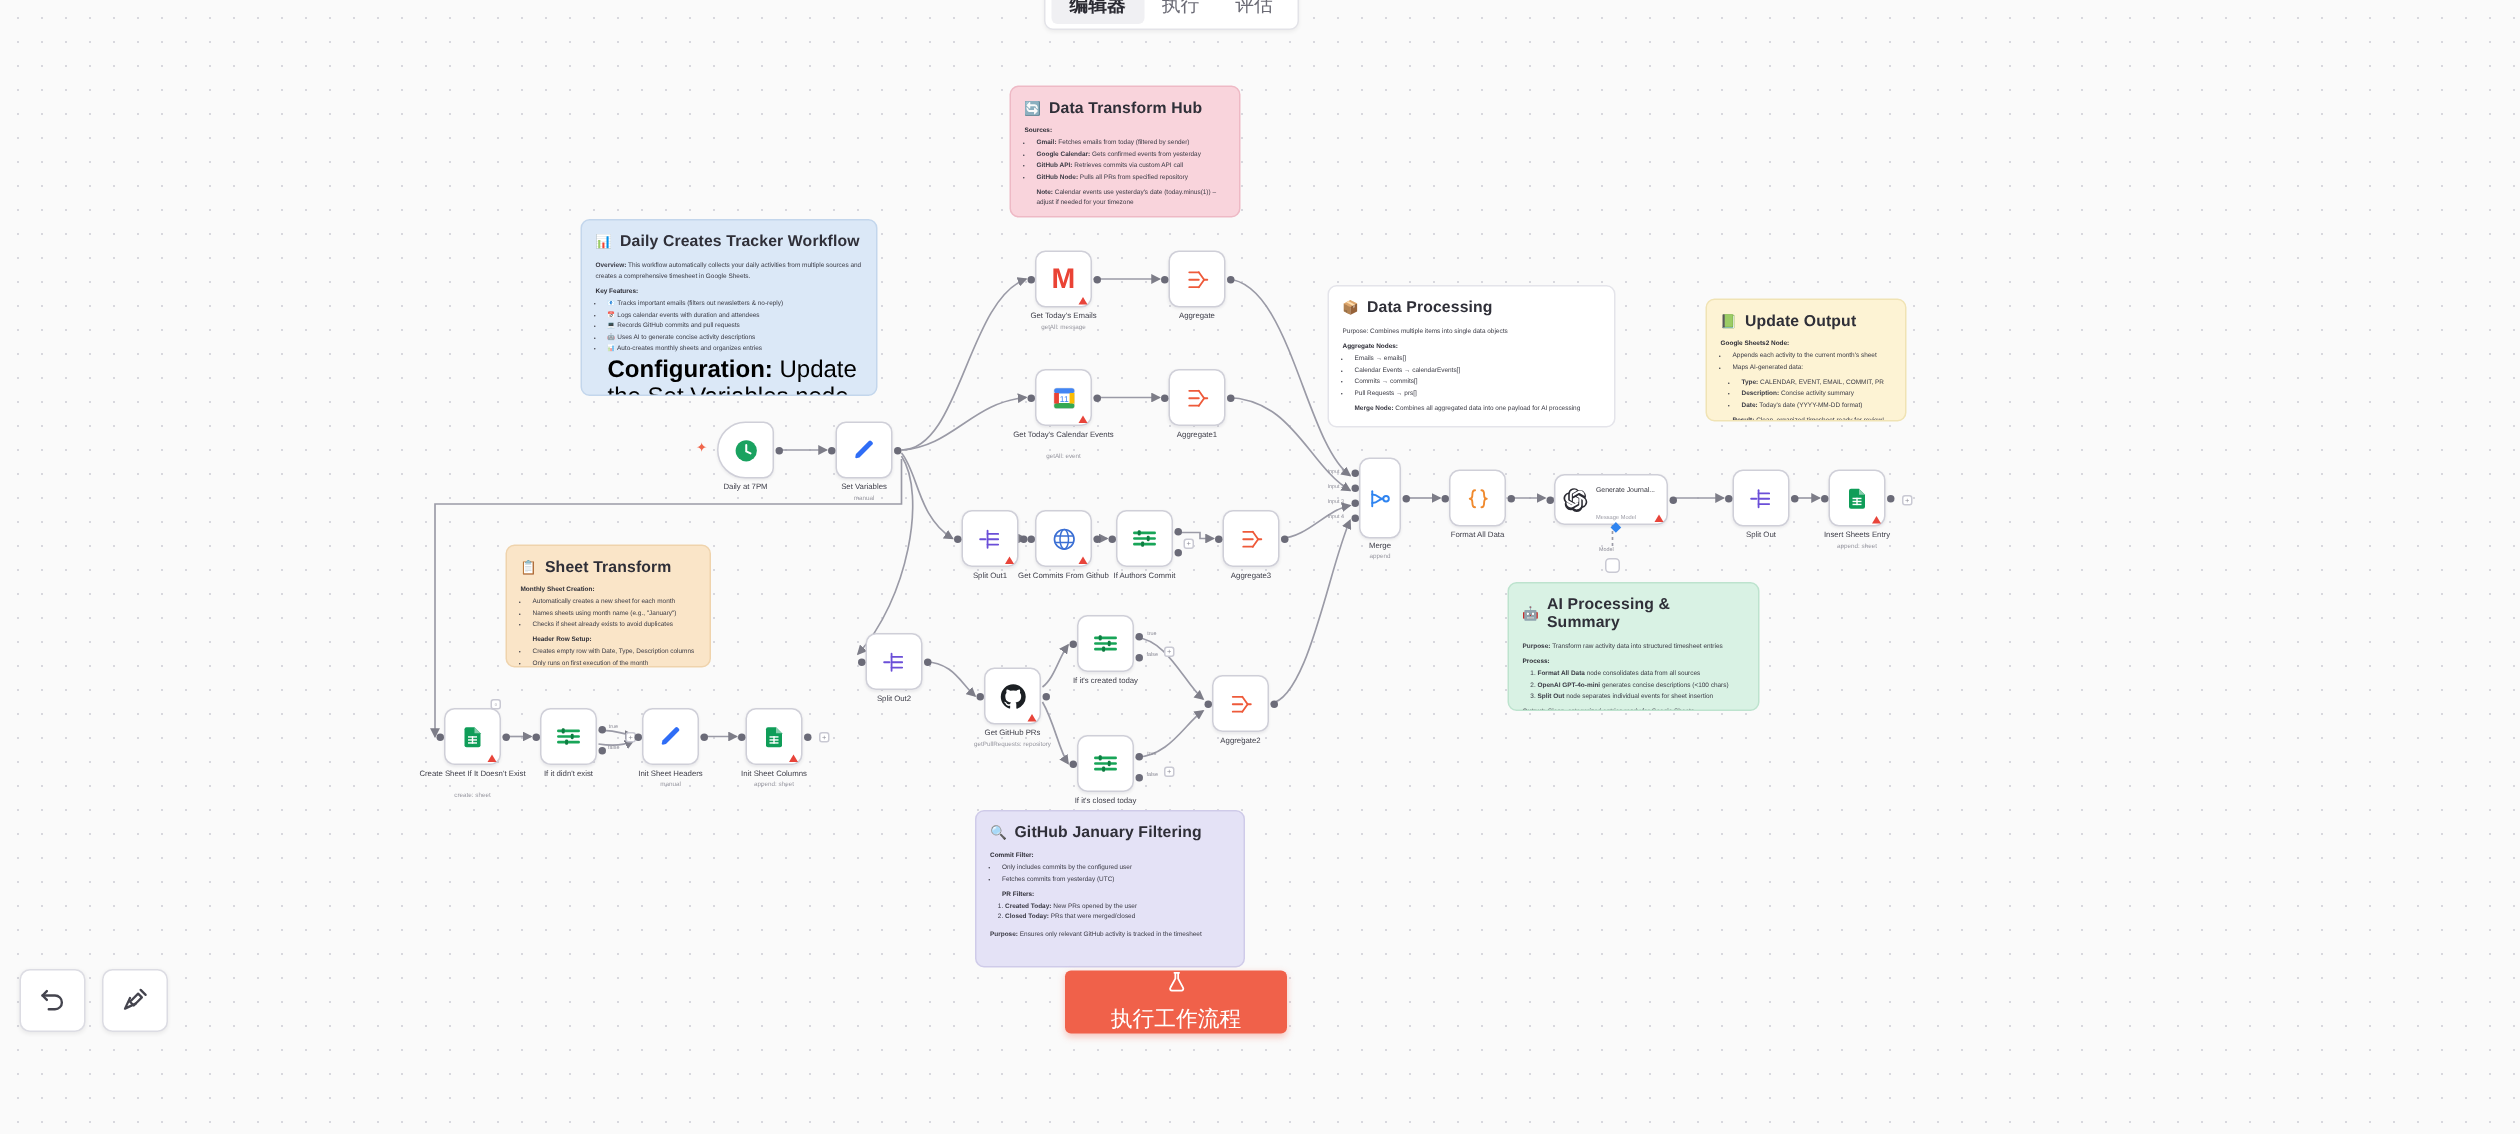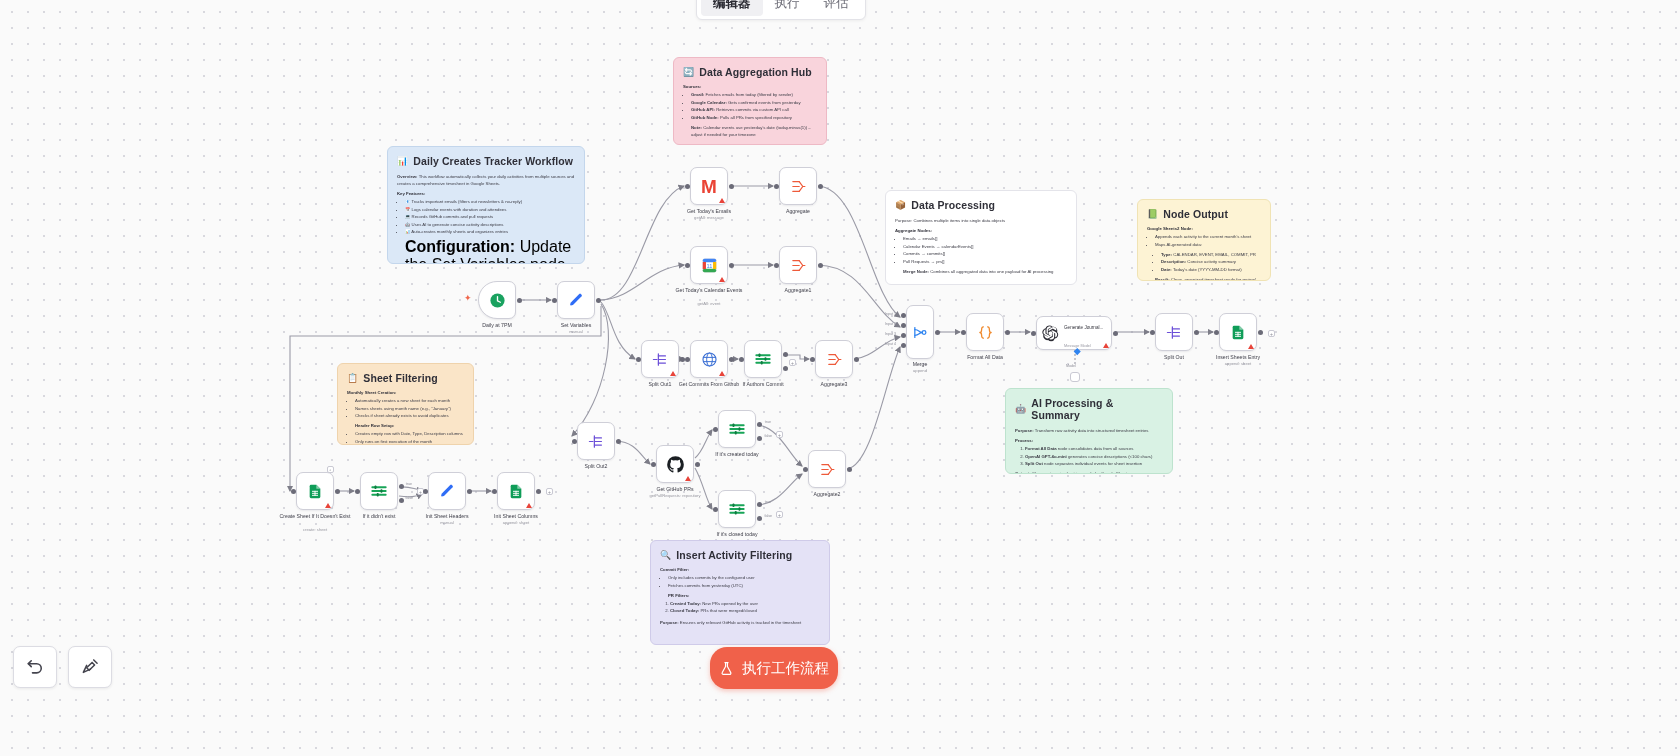--- a/index.html
+++ b/index.html
@@ -103,26 +103,27 @@
 
   
   .ctrl {
     position: absolute; width: 44px; height: 42px; background: #fff;
     border: 1px solid #dcdce3; border-radius: 7px;
     display: flex; align-items: center; justify-content: center;
     box-shadow: 0 1px 3px rgba(0,0,0,.07);
   }
   .exec-btn {
     position: absolute; left: 710px; top: 647px;
-    width: 128px; height: 42px; background: #f0614a;
-    border: none; border-radius: 17px; color: #fff;
+    width: 148px; height: 42px; background: #f0614a;
+    border: none; border-radius: 4px; color: #fff;
     font-size: 14.5px; font-family: "Liberation Sans", sans-serif;
     display: flex; align-items: center; justify-content: center; gap: 8px;
     box-shadow: 0 2px 5px rgba(240,97,74,.35);
     cursor: pointer;
+    flex-direction: column;
   }
   .gmail-m { font-size: 19px; font-weight: 700; color:#ea4335; line-height: 1; font-family:"Liberation Sans",sans-serif; }
 </style>
 </head>
 <body>
 
 <div id="canvas">
 
   <svg class="edges" viewBox="0 0 1680 756">
     <defs>
@@ -202,21 +203,21 @@
     <div class="ind">
       <b>Configuration:</b>
       <span>Update the Set Variables node with your:</span>
     </div>
 
   </div>
 
   <div class="note note-pink" style="left:673px; top:57px; width:154px; height:88px;">
     <div class="n-title">
       <span class="emo">🔄</span>
-      <span>Data Aggregation Hub</span>
+      <span>Data Transform Hub</span>
     </div>
     <div class="sec">Sources:</div>
     <ul>
       <li><b>Gmail:</b> <span>Fetches emails from today (filtered by sender)</span></li>
       <li><b>Google Calendar:</b> <span>Gets confirmed events from yesterday</span></li>
       <li><b>GitHub API:</b> <span>Retrieves commits via custom API call</span></li>
       <li><b>GitHub Node:</b> <span>Pulls all PRs from specified repository</span></li>
     </ul>
     <p class="ind">
       <b>Note:</b>
@@ -242,21 +243,21 @@
     </ul>
     <p class="ind">
       <b>Merge Node:</b>
       <span>Combines all aggregated data into one payload for AI processing</span>
     </p>
   </div>
 
   <div class="note note-yellow" style="left:1137px; top:199px; width:134px; height:82px;">
     <div class="n-title">
       <span class="emo">📗</span>
-      <span>Node Output</span>
+      <span>Update Output</span>
     </div>
     <div class="sec">Google Sheets2 Node:</div>
     <ul>
       <li>Appends each activity to the current month's sheet</li>
       <li>Maps AI-generated data:</li>
     </ul>
     <ul style="margin-left:14px;">
       <li><b>Type:</b> <span>CALENDAR, EVENT, EMAIL, COMMIT, PR</span></li>
       <li><b>Description:</b> <span>Concise activity summary</span></li>
       <li><b>Date:</b> <span>Today's date (YYYY-MM-DD format)</span></li>
@@ -284,39 +285,39 @@
     </ol>
     <p>
       <b>Output:</b>
       <span>Clean, categorized entries ready for Google Sheets</span>
     </p>
   </div>
 
   <div class="note note-orange" style="left:337px; top:363px; width:137px; height:82px;">
     <div class="n-title">
       <span class="emo">📋</span>
-      <span>Sheet Filtering</span>
+      <span>Sheet Transform</span>
     </div>
     <div class="sec">Monthly Sheet Creation:</div>
     <ul>
       <li>Automatically creates a new sheet for each month</li>
       <li>Names sheets using month name (e.g., "January")</li>
       <li>Checks if sheet already exists to avoid duplicates</li>
     </ul>
     <div class="sec ind">Header Row Setup:</div>
     <ul>
       <li>Creates empty row with Date, Type, Description columns</li>
       <li>Only runs on first execution of the month</li>
     </ul>
   </div>
 
   <div class="note note-purple" style="left:650px; top:540px; width:180px; height:105px;">
     <div class="n-title">
       <span class="emo">🔍</span>
-      <span>Insert Activity Filtering</span>
+      <span>GitHub January Filtering</span>
     </div>
     <div class="sec">Commit Filter:</div>
     <ul>
       <li>Only includes commits by the configured user</li>
       <li>Fetches commits from yesterday (UTC)</li>
     </ul>
     <div class="sec ind">PR Filters:</div>
     <ol style="margin-left:10px;">
       <li><b>Created Today:</b><span> New PRs opened by the user</span></li>
       <li><b>Closed Today:</b><span> PRs that were merged/closed</span></li>

